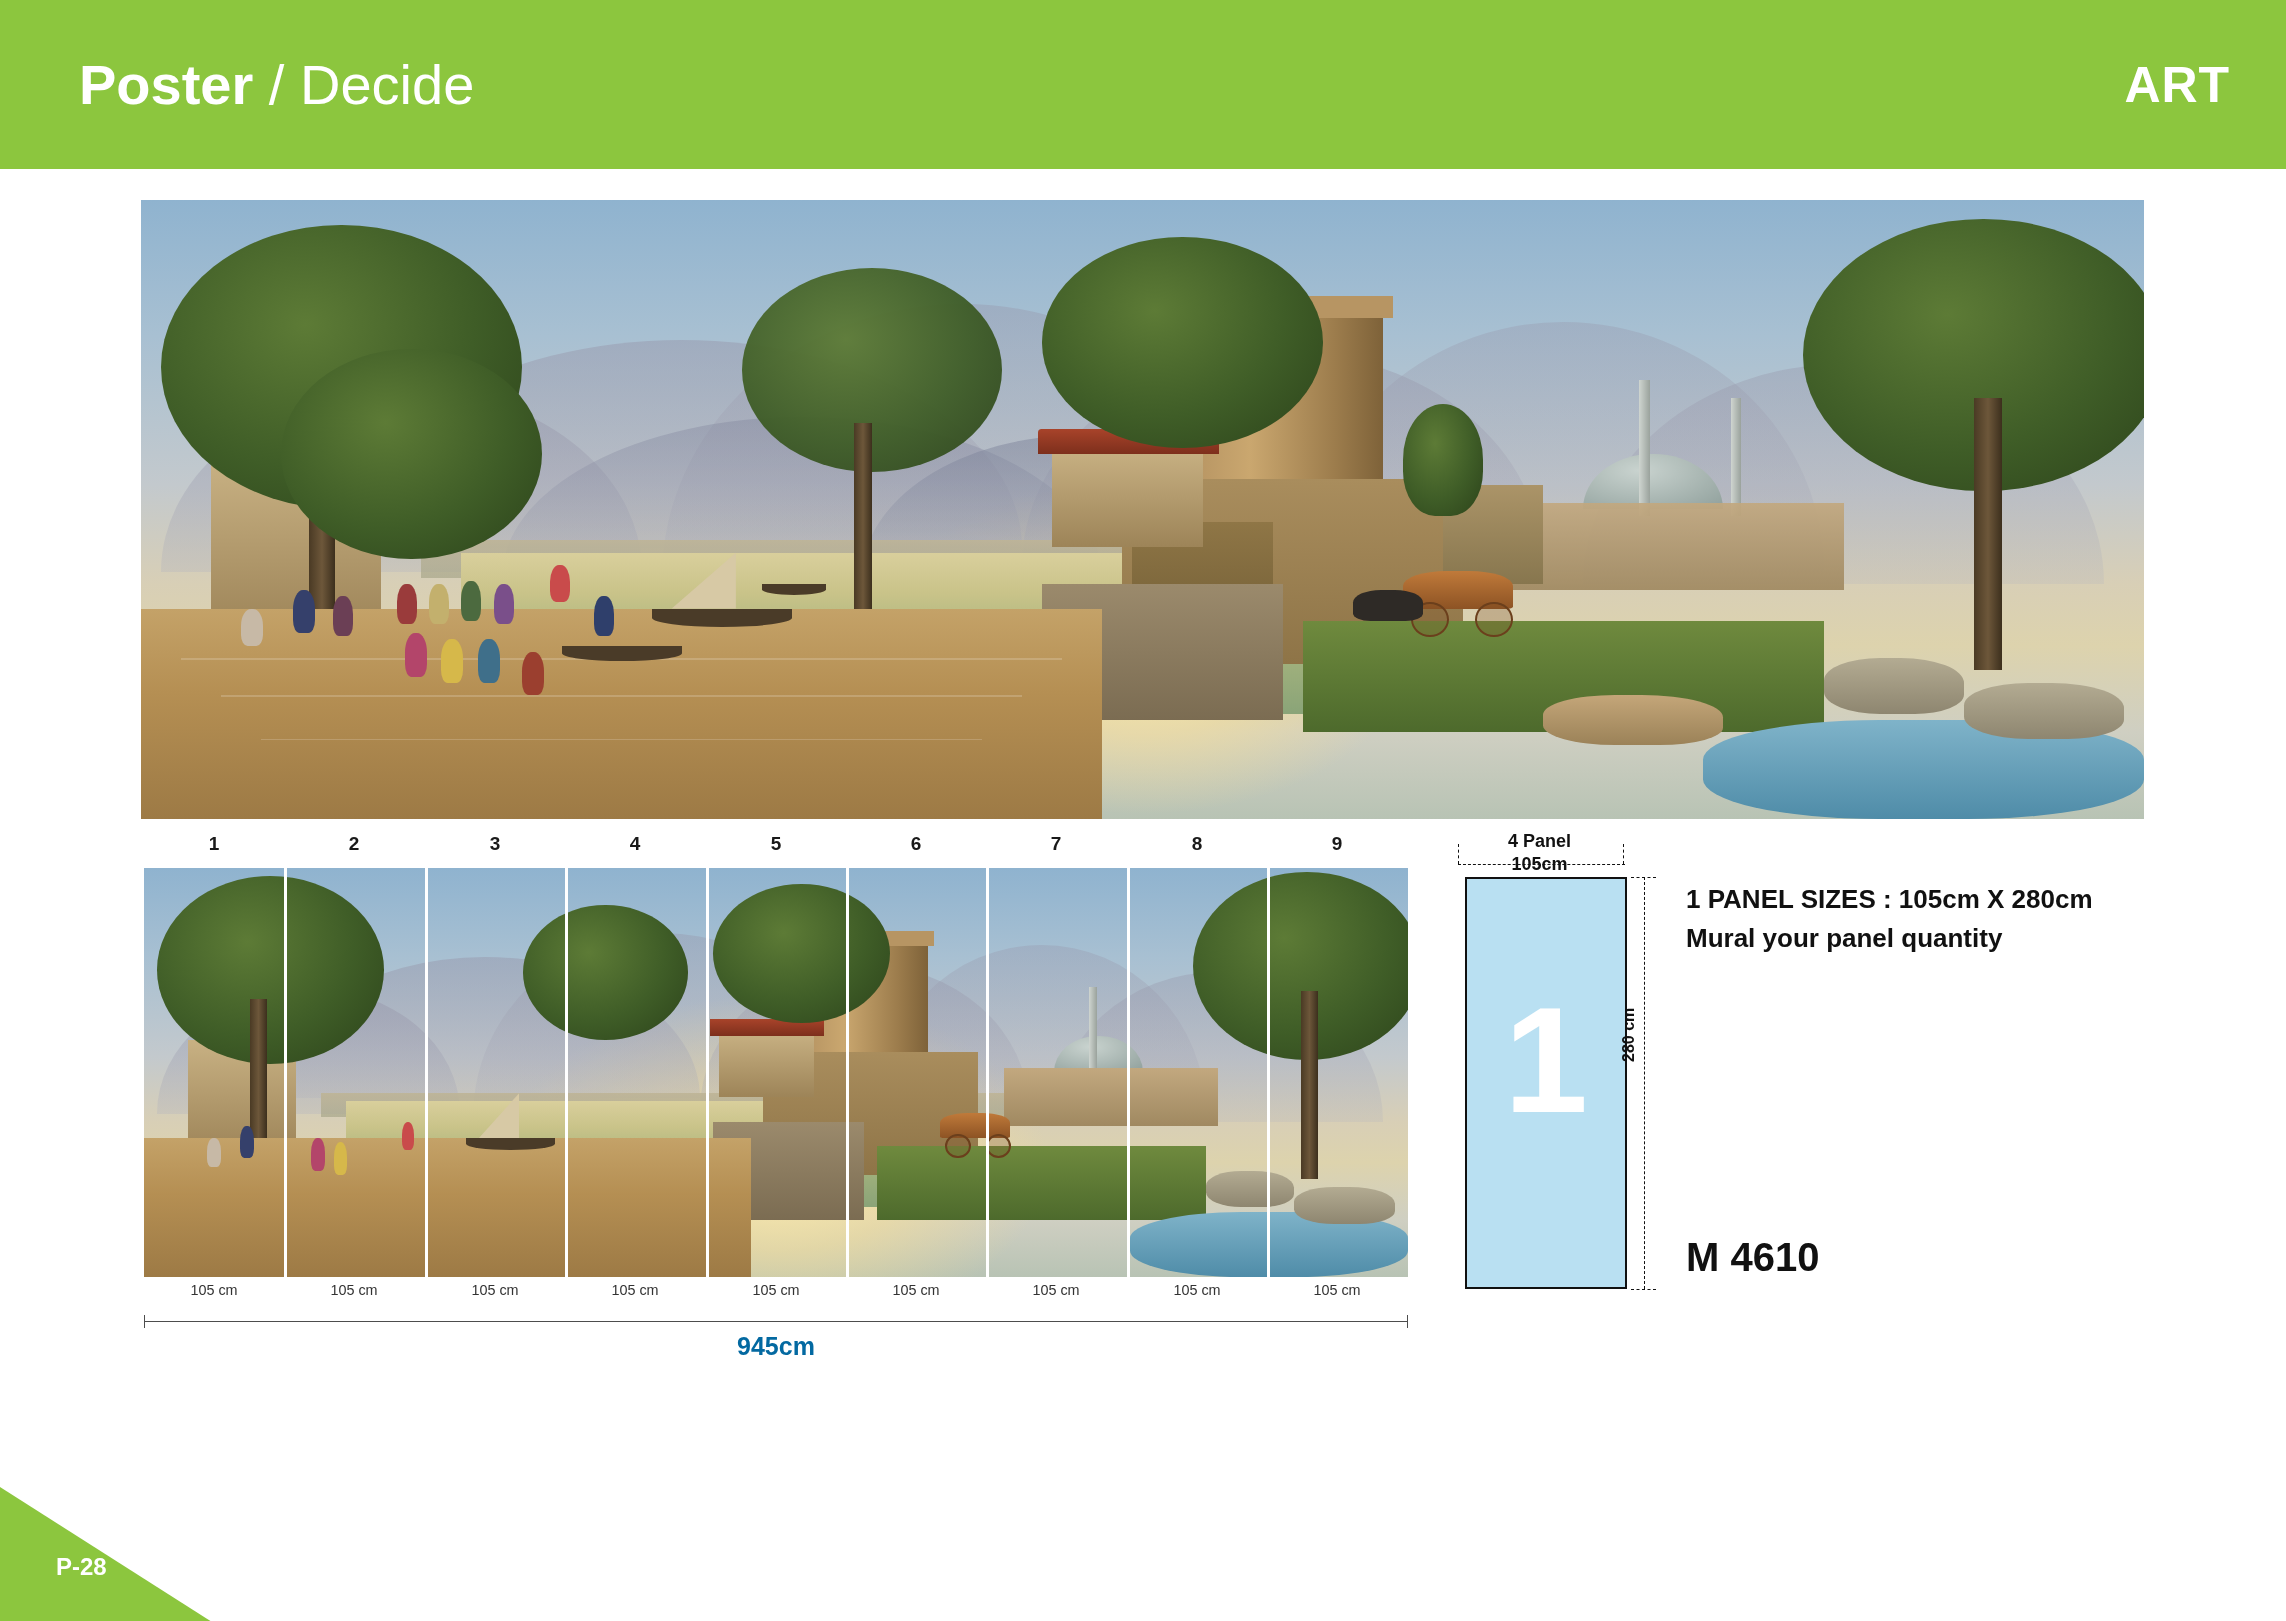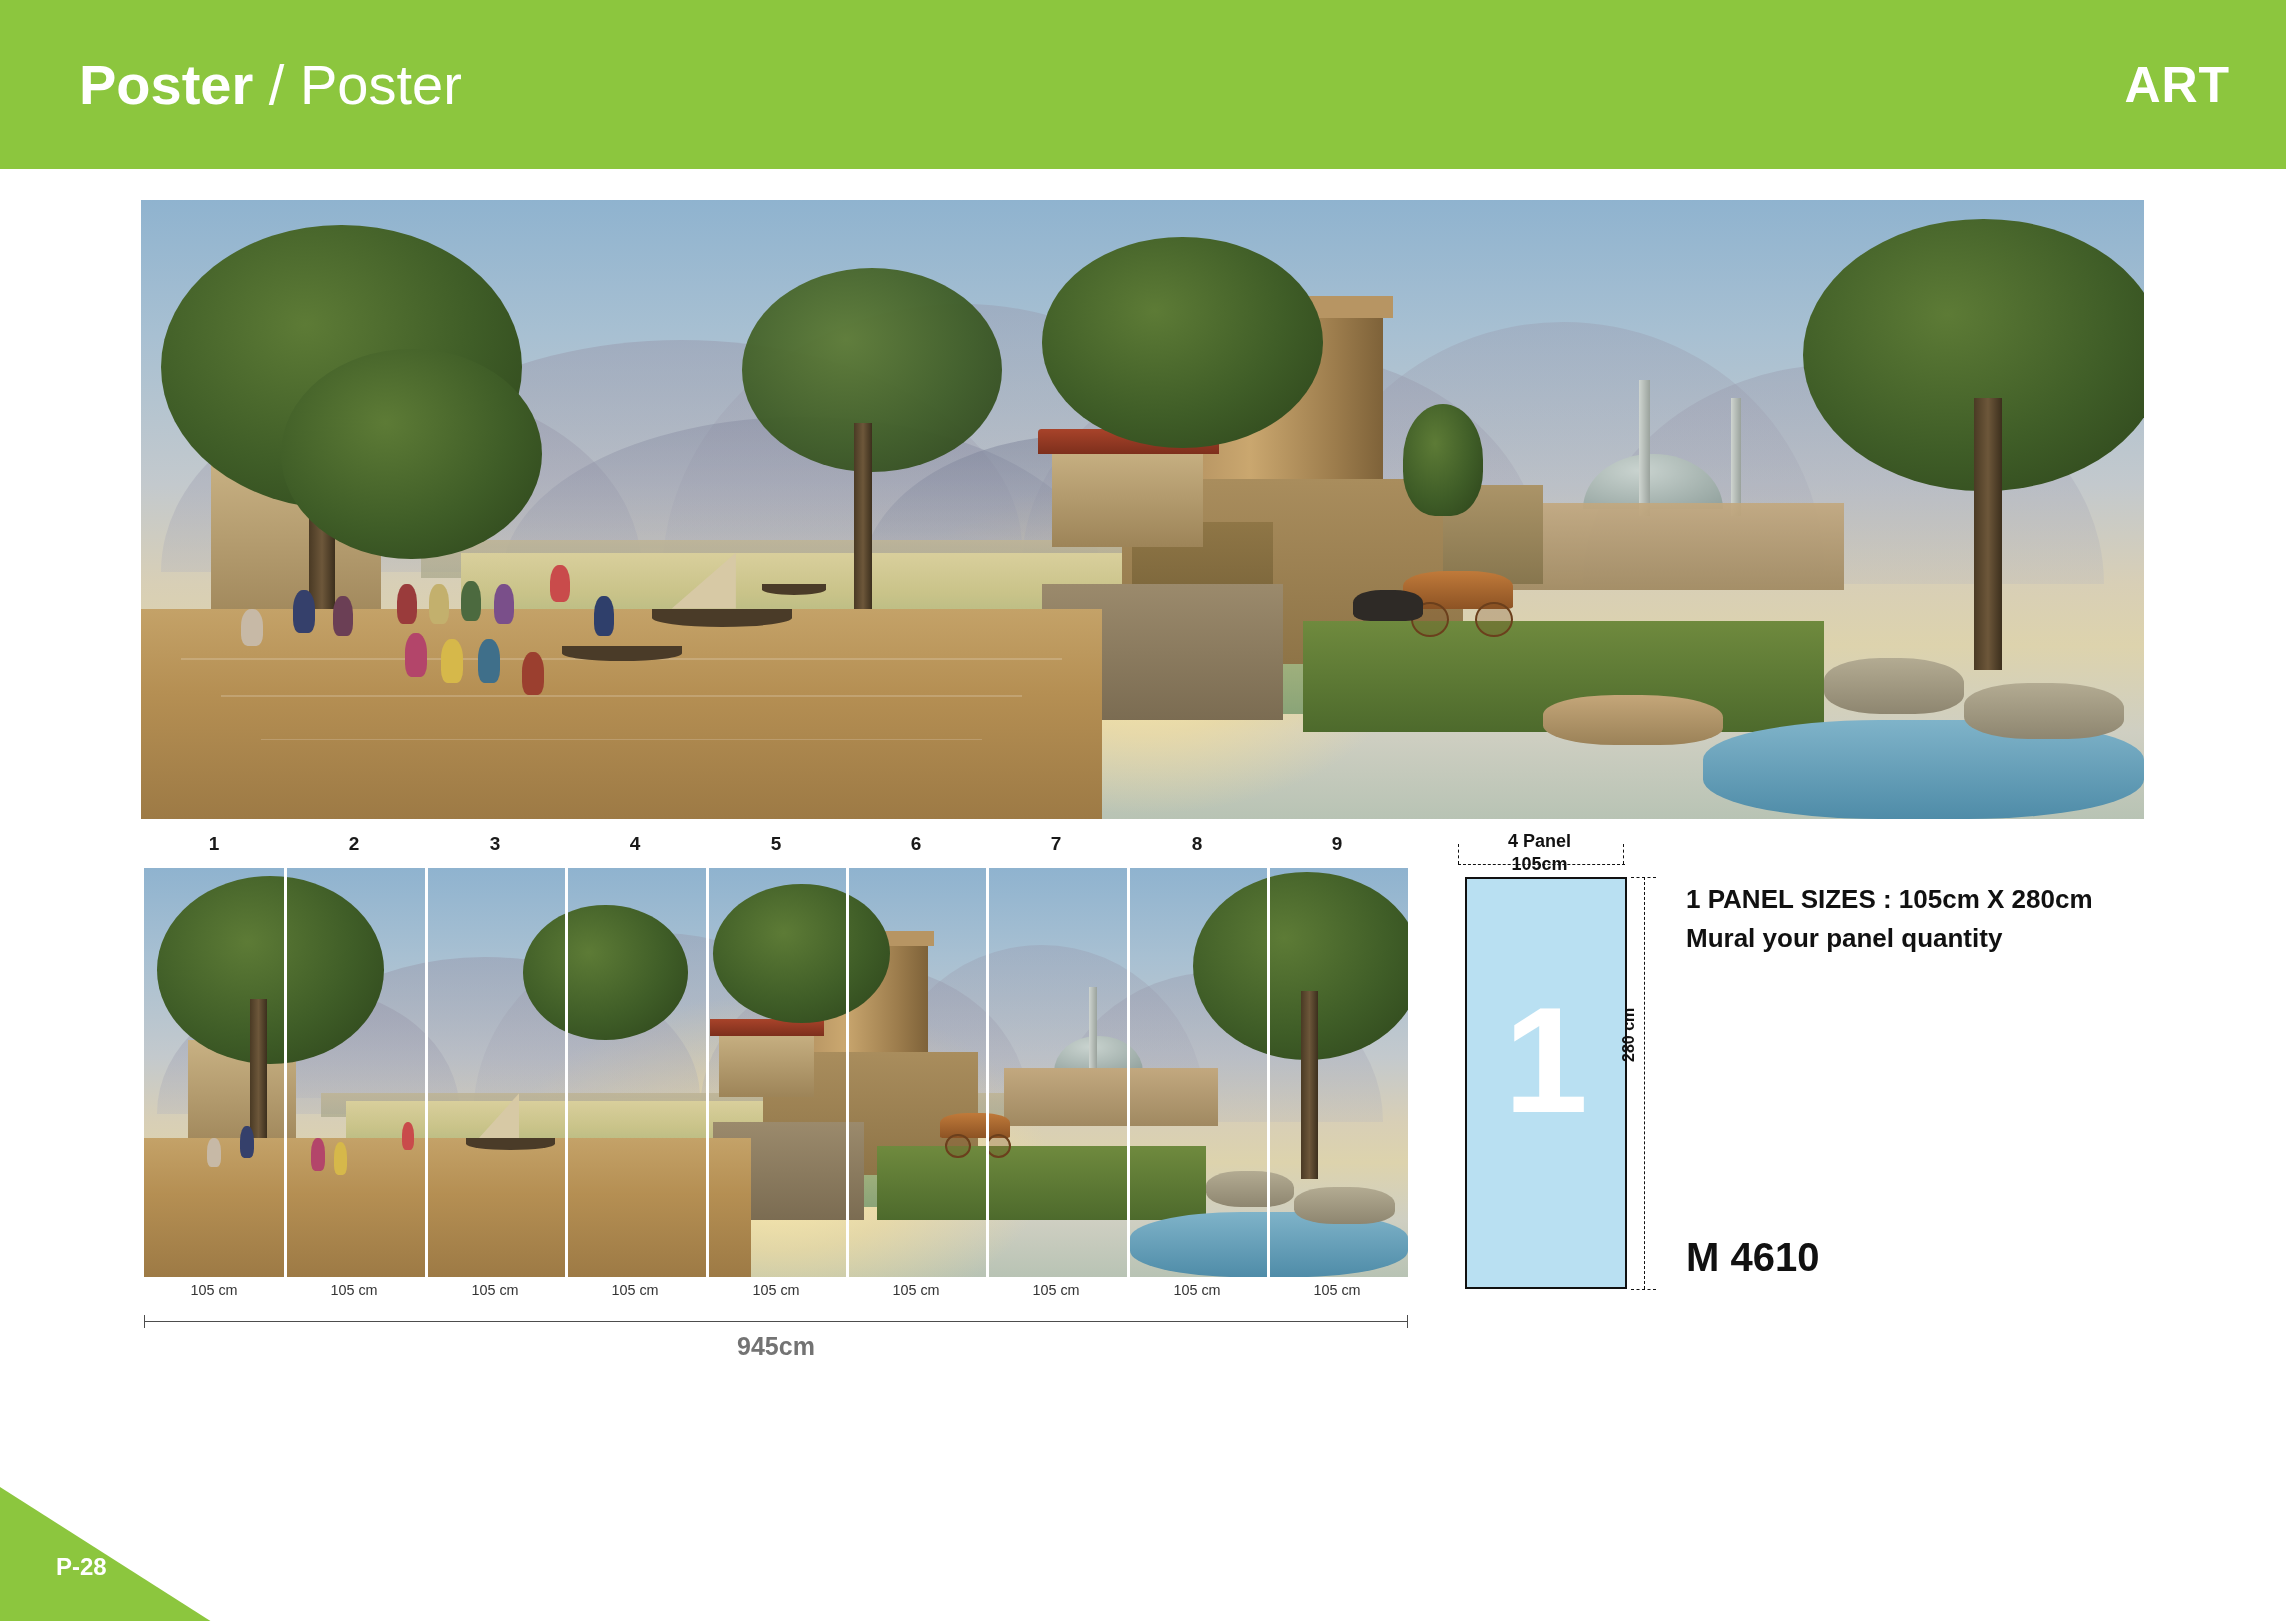--- a/index.html
+++ b/index.html
@@ -241,21 +241,21 @@
   .total-rule::before { left: 0; }
   .total-rule::after { right: 0; }
   .total-label {
     position: absolute;
     left: 144px;
     top: 1332px;
     width: 1264px;
     text-align: center;
     font-size: 25px;
     font-weight: bold;
-    color: #737373;
+    color: #0369a1;
   }
 
   
   .panel-top-label {
     position: absolute;
     left: 1454px;
     top: 830px;
     width: 171px;
     text-align: center;
     font-size: 18px;
@@ -372,21 +372,21 @@
     font-size: 24px;
     font-weight: bold;
     color: #ffffff;
   }
 </style>
 </head>
 <body>
 
 <div class="header-bar"></div>
 <div class="header-title">
-  <span class="bold">Poster</span><span class="light"> / Poster</span>
+  <span class="bold">Poster</span><span class="light"> / Decide</span>
 </div>
 <div class="header-right">ART</div>
 
 <div class="mural-frame">
   <div class="sky"></div>
 
   <div class="mountains">
     <div class="mt" style="left:10%; top:18%; width:34%; height:70%; opacity:.55;"></div>
     <div class="mt" style="left:26%; top:6%; width:30%; height:92%; opacity:.45;"></div>
     <div class="mt" style="left:44%; top:22%; width:26%; height:72%; opacity:.5;"></div>

